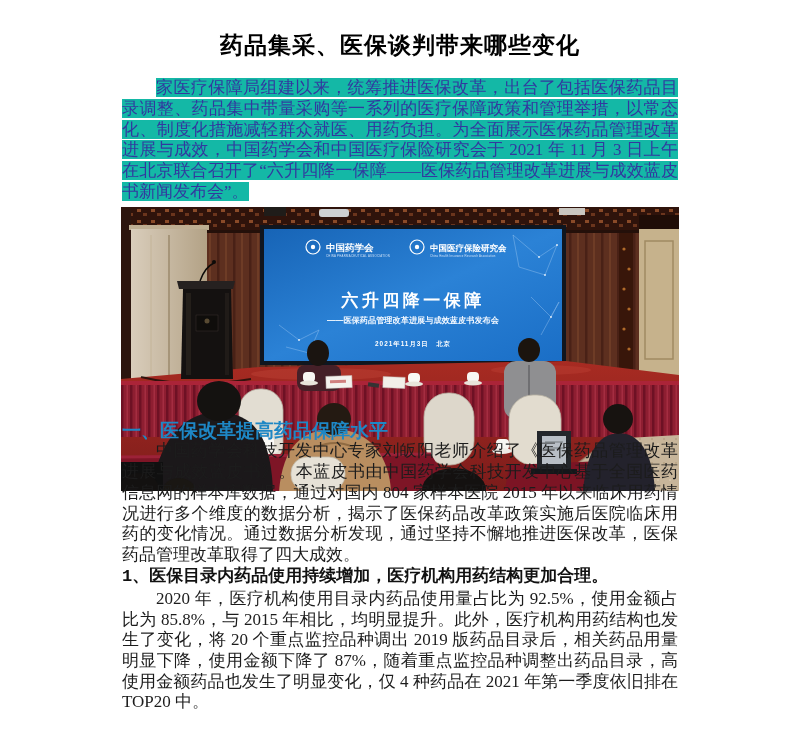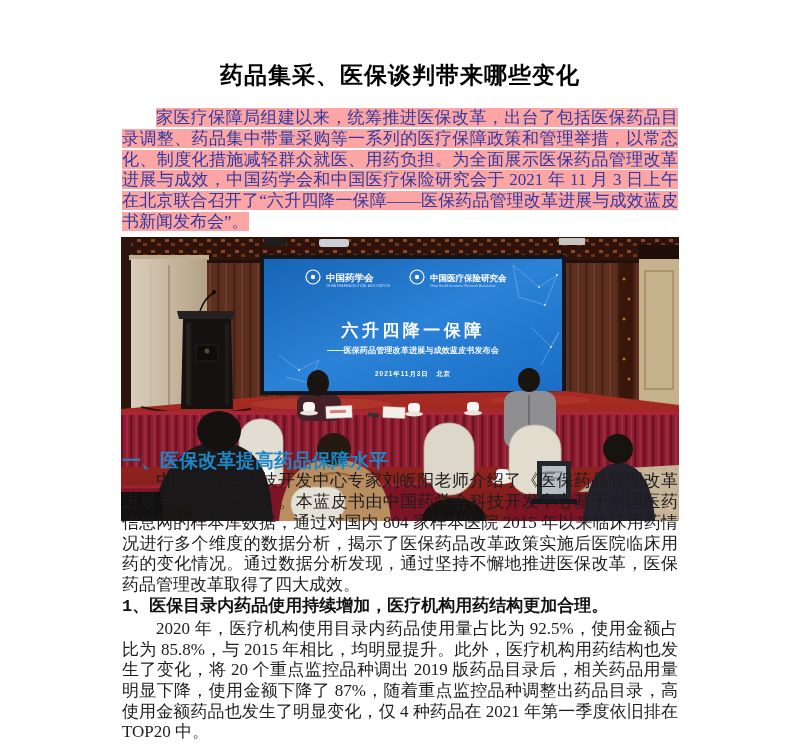--- a/index.html
+++ b/index.html
@@ -2,28 +2,28 @@
 <html><head>
 <meta charset="utf-8">
 <style>
   html,body{margin:0;padding:0;}
   body{
     width:800px;height:756px;overflow:hidden;background:#ffffff;
     font-family:"Liberation Serif","DejaVu Serif",serif;color:#1a1a1a;
   }
   .content{margin:0 122px;width:556px;}
   h1.doc-title{
-    margin:0;padding-top:62px;font-size:23px;line-height:27px;
+    margin:0;padding-top:32px;font-size:23px;line-height:27px;
     text-align:center;font-weight:bold;letter-spacing:1px;color:#000;
   }
   p{margin:0;font-size:17px;text-align:justify;}
   p.intro{
     margin-top:19px;line-height:20.8px;text-indent:2em;color:#32389f;
   }
-  p.intro .hl{background:#fca5a5;}
+  p.intro .hl{background:#14b8a6;}
   .photo-wrap{margin-top:4px;margin-left:-1px;width:558px;height:208px;line-height:0;}
   h2.sec-heading{
     margin:6px 0 0;font-size:19px;line-height:20px;font-weight:bold;
     color:#1e87c5;font-family:"Liberation Sans","DejaVu Sans",sans-serif;
   }
   p.body-p{margin-top:0;line-height:20.9px;text-indent:2em;color:#1c1c1c;}
   h3.sub-heading{
     margin:1px 0 0;font-size:17px;line-height:20px;font-weight:bold;color:#111;
     font-family:Liberation Mono, monospace;
   }

